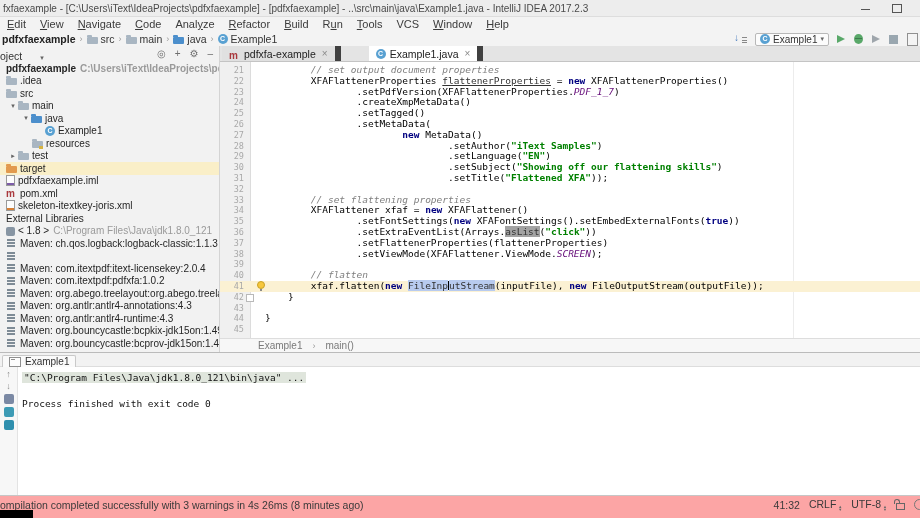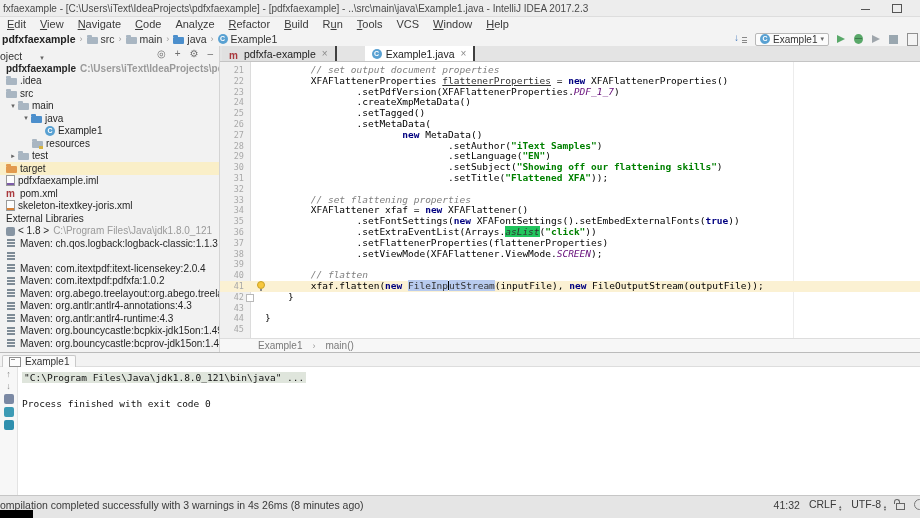--- a/index.html
+++ b/index.html
@@ -68,34 +68,34 @@
   .trow{display:flex;align-items:center;height:12.5px;white-space:nowrap;overflow:hidden;}
   .trow.selected{background:#FAEFC8;}
   .trow .chev{flex:0 0 10px;font-size:7px;color:#646464;text-align:center;}
   .trow .ti{margin-right:3px;}
   .trow .sub{color:#9A9A9A;margin-left:4px;}
   .trow.bold{font-weight:bold;}
   
   .editor{position:absolute;left:220px;top:46px;width:700px;height:306px;background:#fff;}
   .tabbar{position:absolute;left:0;top:0;right:0;height:16px;background:#E4E4E4;
           border-bottom:1px solid #C4C4C4;display:flex;padding-left:2px;font-size:10.5px;box-sizing:border-box;}
-  .tab{display:flex;align-items:center;gap:4px;padding:0 7px;background:#E0E0E0;border-right:2px solid #404040;color:#222;}
+  .tab{display:flex;align-items:center;gap:4px;padding:0 7px;background:#E0E0E0;border-right:6px solid #404040;color:#222;}
   .tab.active{background:#FFF;margin-left:28px;}
   .tab .close{color:#8A8A8A;font-size:10px;margin-left:2px;}
   .codearea{position:absolute;left:0;top:16px;right:0;height:276px;overflow:hidden;
             font-family:"DejaVu Sans Mono",monospace;font-size:9.5px;padding-top:3px;box-sizing:border-box;}
   .gutterbg{position:absolute;left:0;top:0;bottom:0;width:30px;background:#F0F0F0;border-right:1px solid #DCDCDC;}
   .guide{position:absolute;left:573px;top:0;bottom:0;width:1px;background:#ECECEC;}
   .cl{position:relative;display:flex;height:10.8px;line-height:10.8px;white-space:pre;}
   .cl .ln{flex:0 0 24px;text-align:right;padding-right:18px;color:#A9A9A9;font-size:8.5px;}
   .cl .ct{margin-left:3px;}
   .cl.hl{background:#FBF1D3;}
   .pln{color:#000;} .cmt{color:#808080;font-style:italic;} .kw{color:#000080;font-weight:bold;}
   .str{color:#008000;font-weight:bold;} .cst{color:#660E7A;font-style:italic;}
-  .uhl{background:#22c55e;font-style:italic;} .sel{background:#B8CBEF;}
+  .uhl{background:#a3a3a3;} .sel{background:#B8CBEF;}
   .dec{text-decoration:underline;}
   .caret{display:inline-block;width:1px;height:9px;background:#000;vertical-align:-1px;}
   .bulb{position:absolute;left:37px;top:0.5px;width:8px;height:8px;border-radius:50%;
         background:#F7C73C;border:1px solid #C9A227;box-sizing:border-box;}
   .bulb::after{content:"";position:absolute;left:2px;top:7px;width:2px;height:2px;background:#8a8a8a;}
   .fold{position:absolute;left:26px;top:2px;width:6px;height:6px;background:#fff;border:1px solid #B9B9B9;}
   .edcrumb{position:absolute;left:0;bottom:0;right:0;height:14px;background:#F7F7F7;border-top:1px solid #DDD;
            font-size:10px;color:#7a7a7a;display:flex;align-items:center;padding-left:38px;gap:6px;box-sizing:border-box;}
   
   .console{position:absolute;left:0;top:352px;width:920px;height:143px;background:#fff;}
@@ -106,21 +106,21 @@
   .cbody{position:absolute;left:0;top:15px;right:0;bottom:0;background:#fff;}
   .cstrip{position:absolute;left:0;top:0;width:18px;bottom:0;background:#F7F7F7;border-right:1px solid #E3E3E3;
           display:flex;flex-direction:column;align-items:center;gap:3px;padding-top:3px;box-sizing:border-box;}
   .cstrip .g{font-size:9px;color:#8c8c8c;line-height:9px;}
   .csq{width:10px;height:10px;border-radius:2px;}
   .csq.slate{background:#7B89A4;} .csq.teal{background:#3D9BB5;} .csq.teal2{background:#2F8FAE;}
   .clines{position:absolute;left:19px;top:0;right:0;bottom:0;padding:4px 0 0 3px;
           font-family:"DejaVu Sans Mono",monospace;font-size:9.5px;line-height:13px;color:#111;white-space:pre;}
   .cline .selbg{background:#DFE5DC;padding:0 2px;}
   
-  .statusbar{position:absolute;left:0;top:495px;width:920px;height:23px;background:#e5e5e5;border-top:1px solid #C6C6C6;box-sizing:border-box;}
+  .statusbar{position:absolute;left:0;top:495px;width:920px;height:23px;background:#fca5a5;border-top:1px solid #C6C6C6;box-sizing:border-box;}
   .smsg{position:absolute;left:0;top:3px;font-size:10.5px;color:#3a3a3a;white-space:nowrap;}
   .sright{position:absolute;right:2px;top:0;height:17px;display:flex;align-items:center;gap:9px;font-size:10.5px;color:#3a3a3a;}
   .updown{display:inline-flex;flex-direction:column;margin-left:2px;}
   .updown i{font-style:normal;font-size:4px;line-height:3.5px;color:#666;}
   .lock{display:inline-block;width:7px;height:5px;border:1px solid #666;position:relative;margin-top:3px;}
   .lock::before{content:"";position:absolute;left:-3px;top:-5px;width:4px;height:4px;border:1px solid #666;
                 border-bottom:none;border-radius:3px 3px 0 0;}
   .hector{display:inline-block;width:9px;height:9px;border:1px solid #777;border-radius:50%;margin-right:-7px;}
   .corner{position:absolute;left:0;top:510px;width:33px;height:8px;background:#000;}
 </style>

